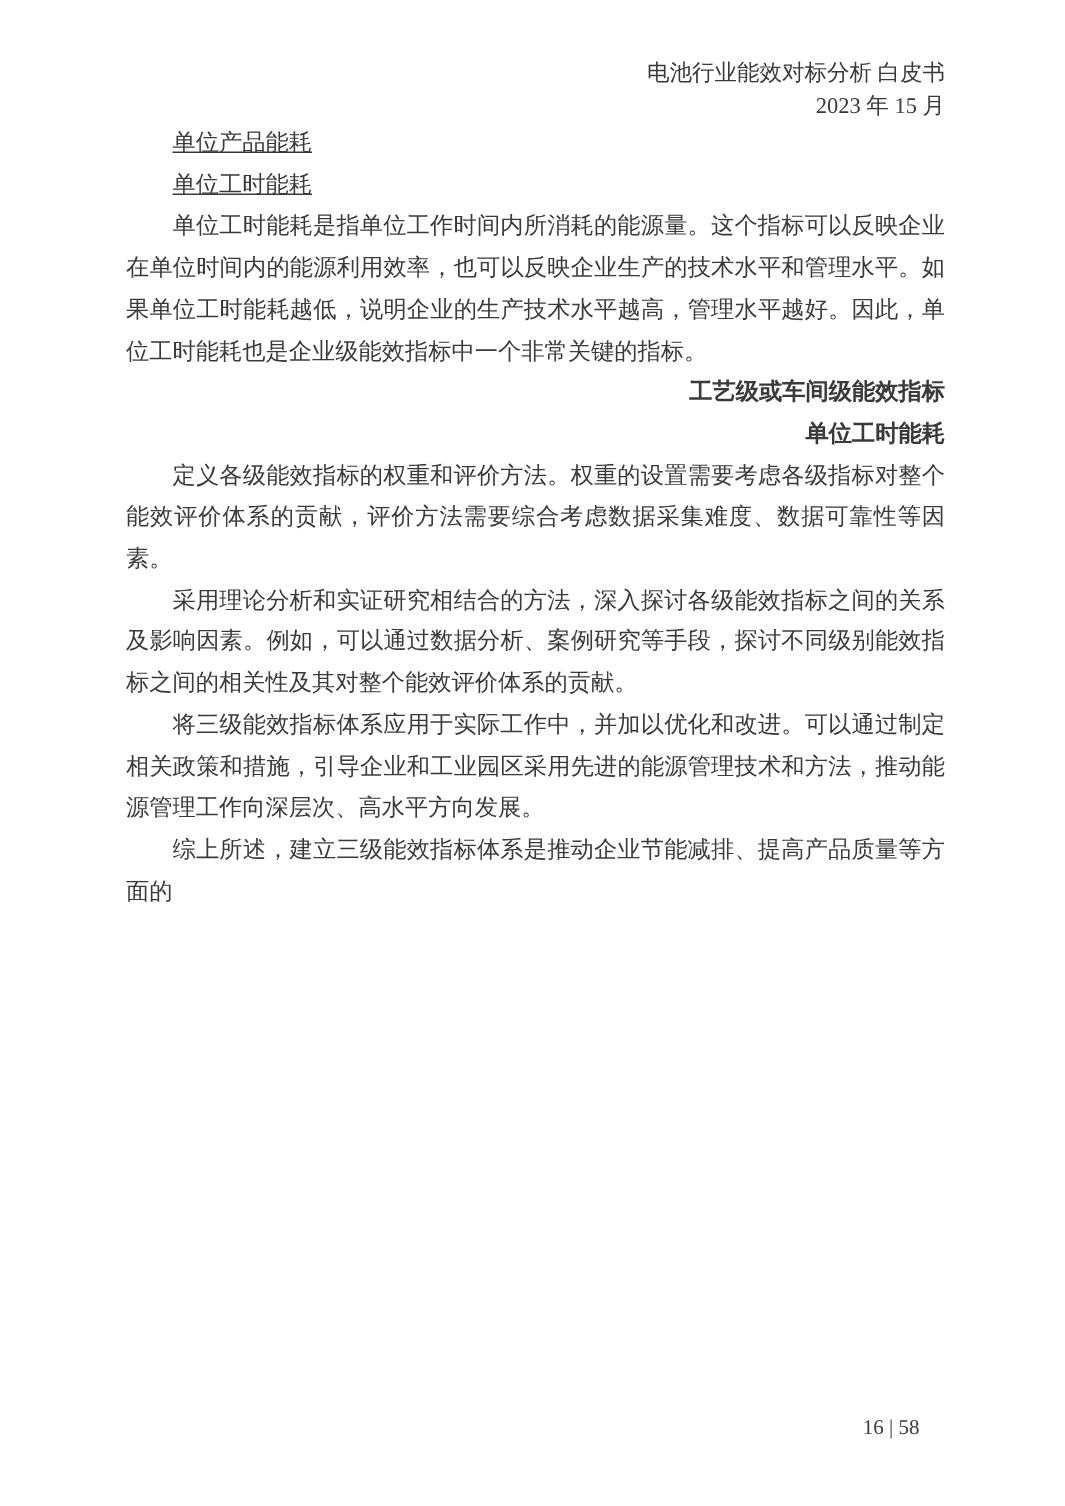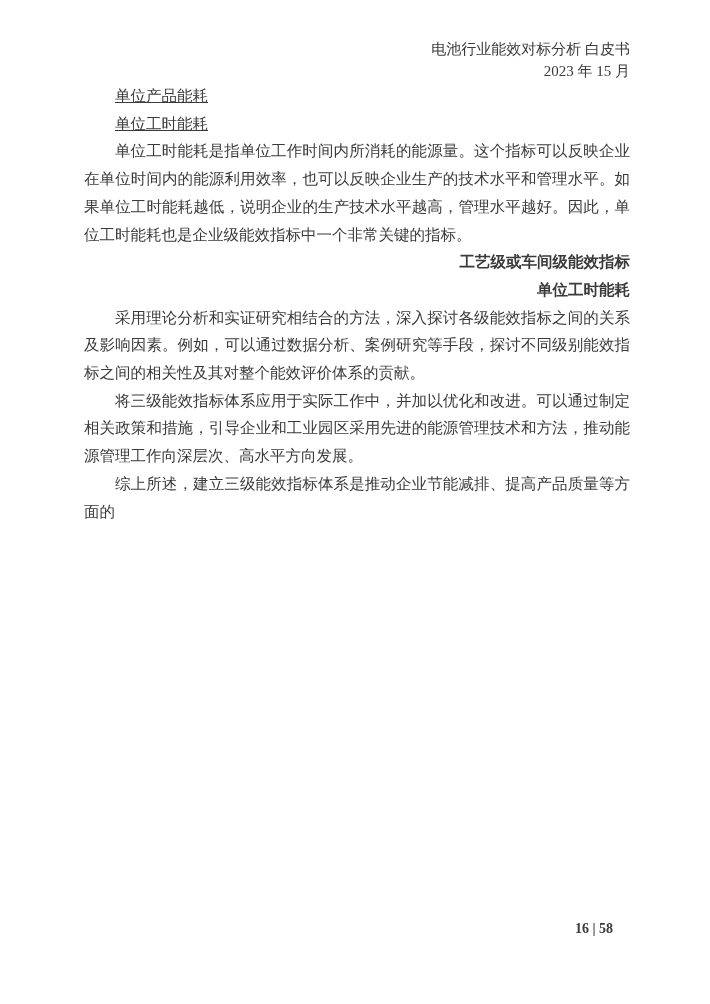--- a/index.html
+++ b/index.html
@@ -49,44 +49,44 @@
     text-indent: 2em;
   }
   .bold-heading {
     text-indent: 2em;
     font-family: Liberation Sans, sans-serif;
     font-weight: 700;
     text-align: right;
   }
   .doc-footer {
     position: absolute;
-    top: 920px;
+    top: 944px;
     right: 97px;
     font-size: 14px;
     line-height: 18px;
     color: #3a3a3a;
-    font-weight: bold;
   }
 </style>
 </head>
 <body>
 
 <div class="page">
 
   <div class="doc-header">
     <div>电池行业能效对标分析 白皮书</div>
     <div>2023 年 15 月</div>
   </div>
 
   <div class="doc-body">
     <p class="sub-heading">单位产品能耗</p>
     <p class="sub-heading">单位工时能耗</p>
     <p class="para">单位工时能耗是指单位工作时间内所消耗的能源量。这个指标可以反映企业在单位时间内的能源利用效率，也可以反映企业生产的技术水平和管理水平。如果单位工时能耗越低，说明企业的生产技术水平越高，管理水平越好。因此，单位工时能耗也是企业级能效指标中一个非常关键的指标。</p>
     <p class="bold-heading">工艺级或车间级能效指标</p>
     <p class="bold-heading">单位工时能耗</p>
+    <p class="para">定义各级能效指标的权重和评价方法。权重的设置需要考虑各级指标对整个能效评价体系的贡献，评价方法需要综合考虑数据采集难度、数据可靠性等因素。</p>
     <p class="para">采用理论分析和实证研究相结合的方法，深入探讨各级能效指标之间的关系及影响因素。例如，可以通过数据分析、案例研究等手段，探讨不同级别能效指标之间的相关性及其对整个能效评价体系的贡献。</p>
     <p class="para">将三级能效指标体系应用于实际工作中，并加以优化和改进。可以通过制定相关政策和措施，引导企业和工业园区采用先进的能源管理技术和方法，推动能源管理工作向深层次、高水平方向发展。</p>
     <p class="para">综上所述，建立三级能效指标体系是推动企业节能减排、提高产品质量等方面的</p>
   </div>
 
   <div class="doc-footer">16 | 58</div>
 
 </div>
 
 </body></html>

